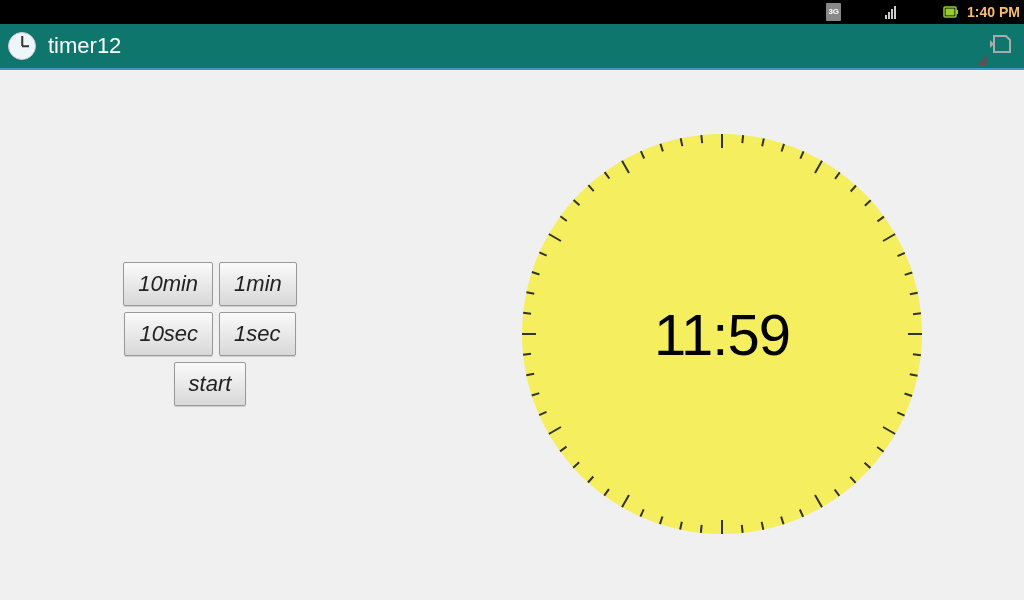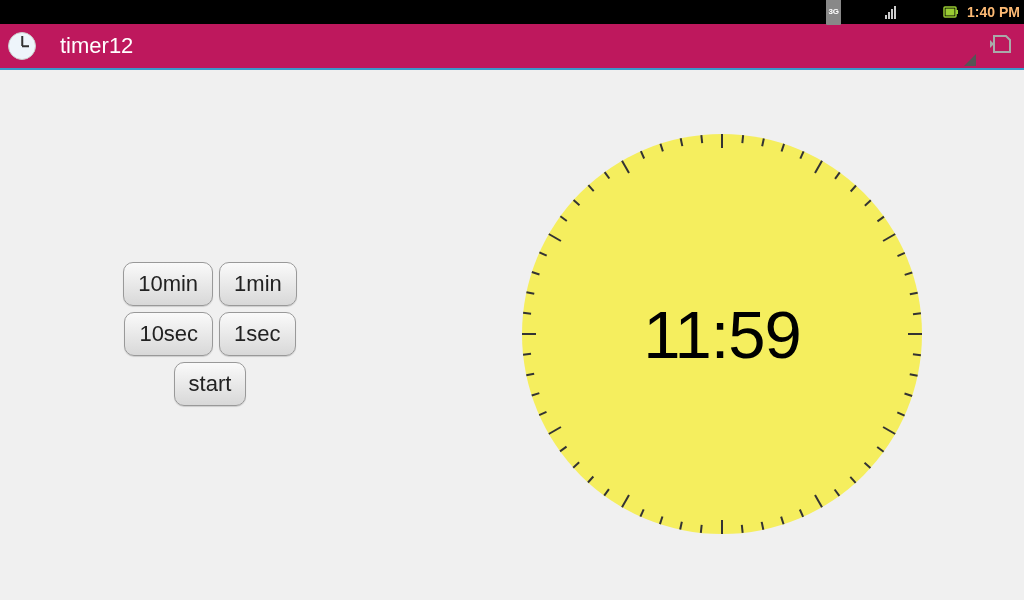--- a/index.html
+++ b/index.html
@@ -19,21 +19,21 @@
       display: flex;
       align-items: center;
       justify-content: flex-end;
       padding: 0 4px;
       gap: 4px;
     }
     .status-icon {
       display: inline-flex;
       align-items: center;
       justify-content: center;
-      height: 26px;
+      height: 18px;
       margin-left: 39px;
     }
     .status-3g {
       background: #888;
       color: #fff;
       font-size: 8px;
       font-weight: bold;
       padding: 1px 2px;
       border-radius: 1px;
       line-height: 1;
@@ -41,26 +41,25 @@
     .status-time {
       color: #fdba74;
       font-size: 14px;
       font-weight: bold;
       padding-left: 4px;
     }
 
     
     .title-bar {
       height: 46px;
-      background: #be185d;
+      background: #0f766e;
       display: flex;
       align-items: center;
       padding: 0 8px;
       border-bottom: 2px solid #3a99c9;
-      gap: 12px;
     }
     .app-icon {
       width: 28px;
       height: 28px;
       border-radius: 50%;
       background: #eef5fb;
       margin-right: 12px;
       position: relative;
       border: 1px solid #ccc;
     }
@@ -107,46 +106,47 @@
       gap: 6px;
     }
     .button-row {
       display: flex;
       gap: 6px;
       justify-content: center;
     }
     .btn {
       background: linear-gradient(#fafafa, #d8d8d8);
       border: 1px solid #999;
-      border-radius: 10px;
+      border-radius: 2px;
       padding: 8px 14px;
       font-size: 22px;
       color: #222;
       cursor: pointer;
       box-shadow: 0 1px 1px rgba(0,0,0,0.15);
+      font-style: italic;
     }
 
     .right-panel {
       flex: 1;
       display: flex;
       align-items: center;
       justify-content: center;
     }
     .clock-face {
       width: 400px;
       height: 400px;
       border-radius: 50%;
       background: #f5ee5e;
       position: relative;
       display: flex;
       align-items: center;
       justify-content: center;
     }
     .clock-time {
-      font-size: 67px;
+      font-size: 58px;
       color: #000;
       font-weight: 400;
       letter-spacing: -1px;
       z-index: 2;
     }
     .tick {
       position: absolute;
       left: 50%;
       top: 50%;
       width: 1.5px;

